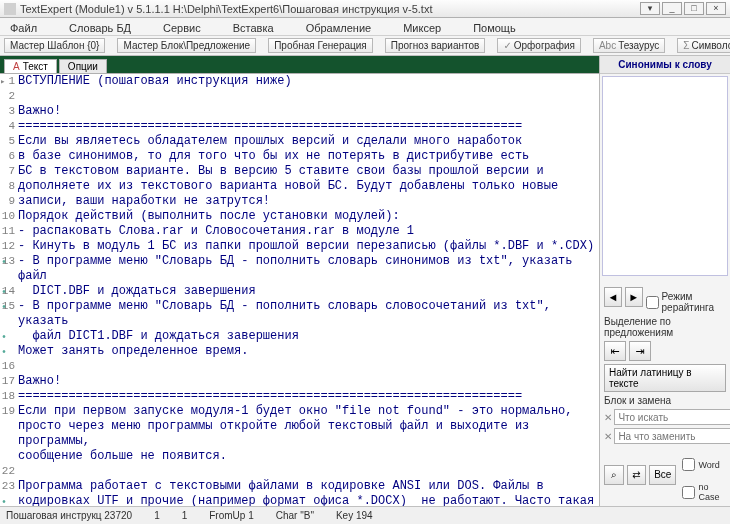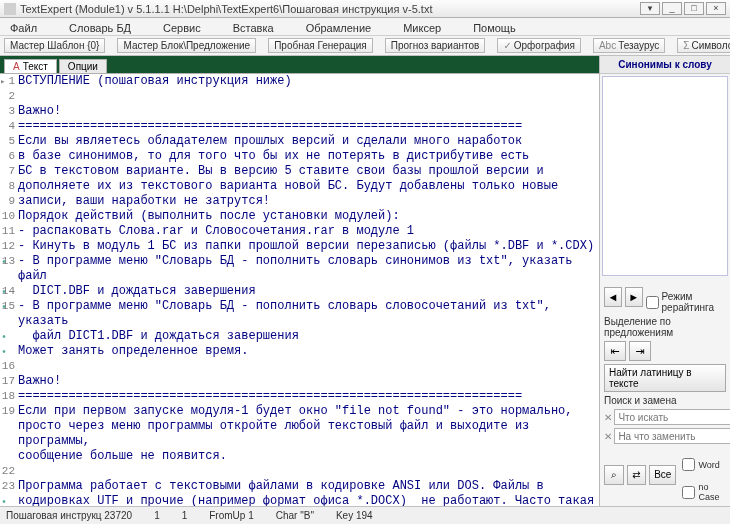--- a/index.html
+++ b/index.html
@@ -211,21 +211,21 @@
             <input type="checkbox" style="">
             <span>Режим рерайтинга</span>
           </label>
       </div>
       <div class="lbl">Выделение по предложениям</div>
       <div class="row">
         <div class="sbtn">⇤</div>
         <div class="sbtn">⇥</div>
       </div>
       <div class="longbtn">Найти латиницу в тексте</div>
-      <div class="lbl">Поиск и замена</div>
+      <div class="lbl">Блок и замена</div>
       <div style="display:flex;align-items:center;gap:2px;">
         <span style="width:10px;color:#888;cursor:pointer;">✕</span>
         <input class="field" style="flex: 1 1 0%;" placeholder="Что искать">
       </div>
       <div style="display:flex;align-items:center;gap:2px;">
         <span style="width:10px;color:#888;cursor:pointer;">✕</span>
         <input class="field" style="flex: 1 1 0%;" placeholder="На что заменить">
       </div>
       <div class="row icorow">
         <div class="sbtn">⌕</div>

